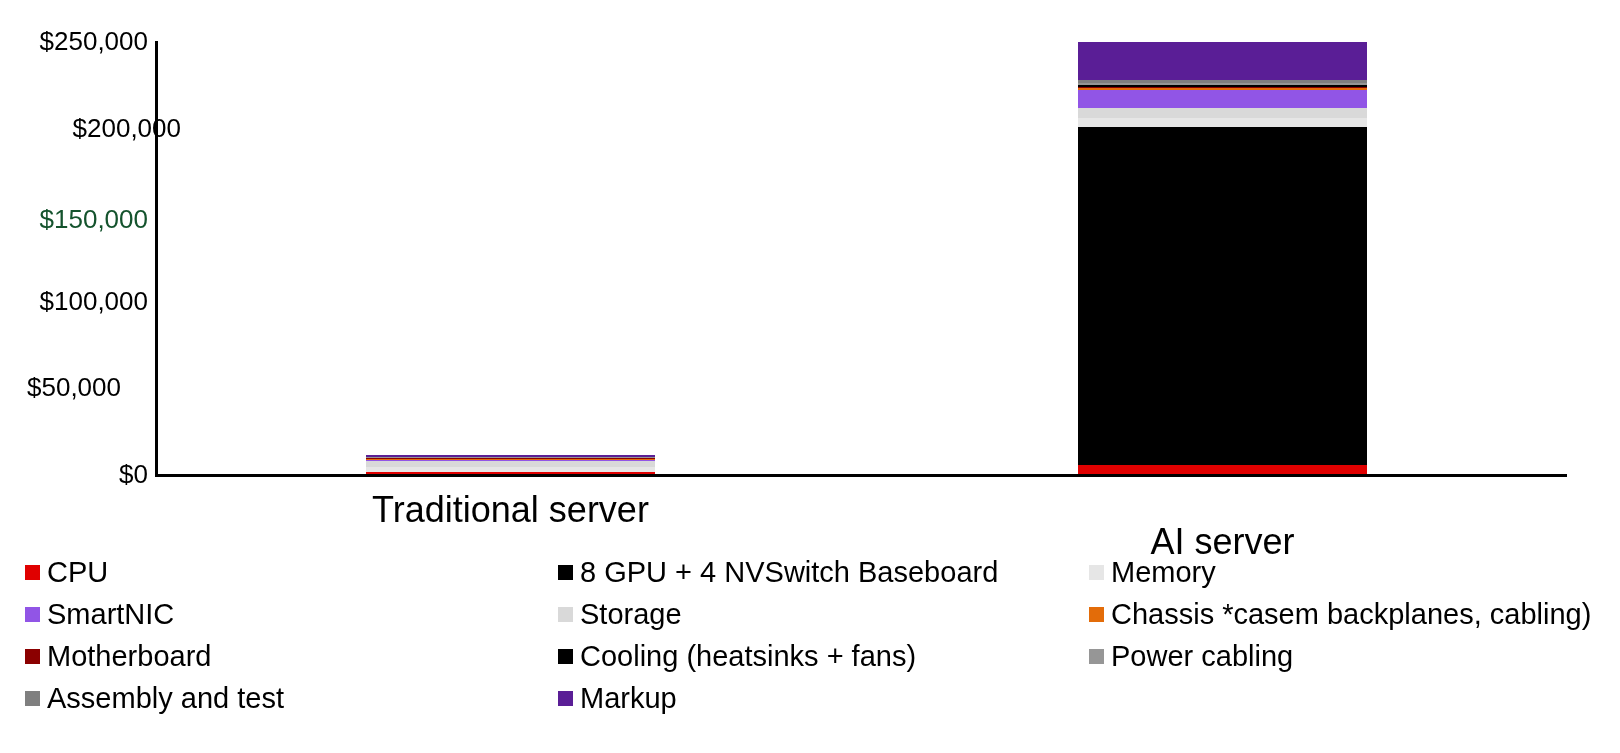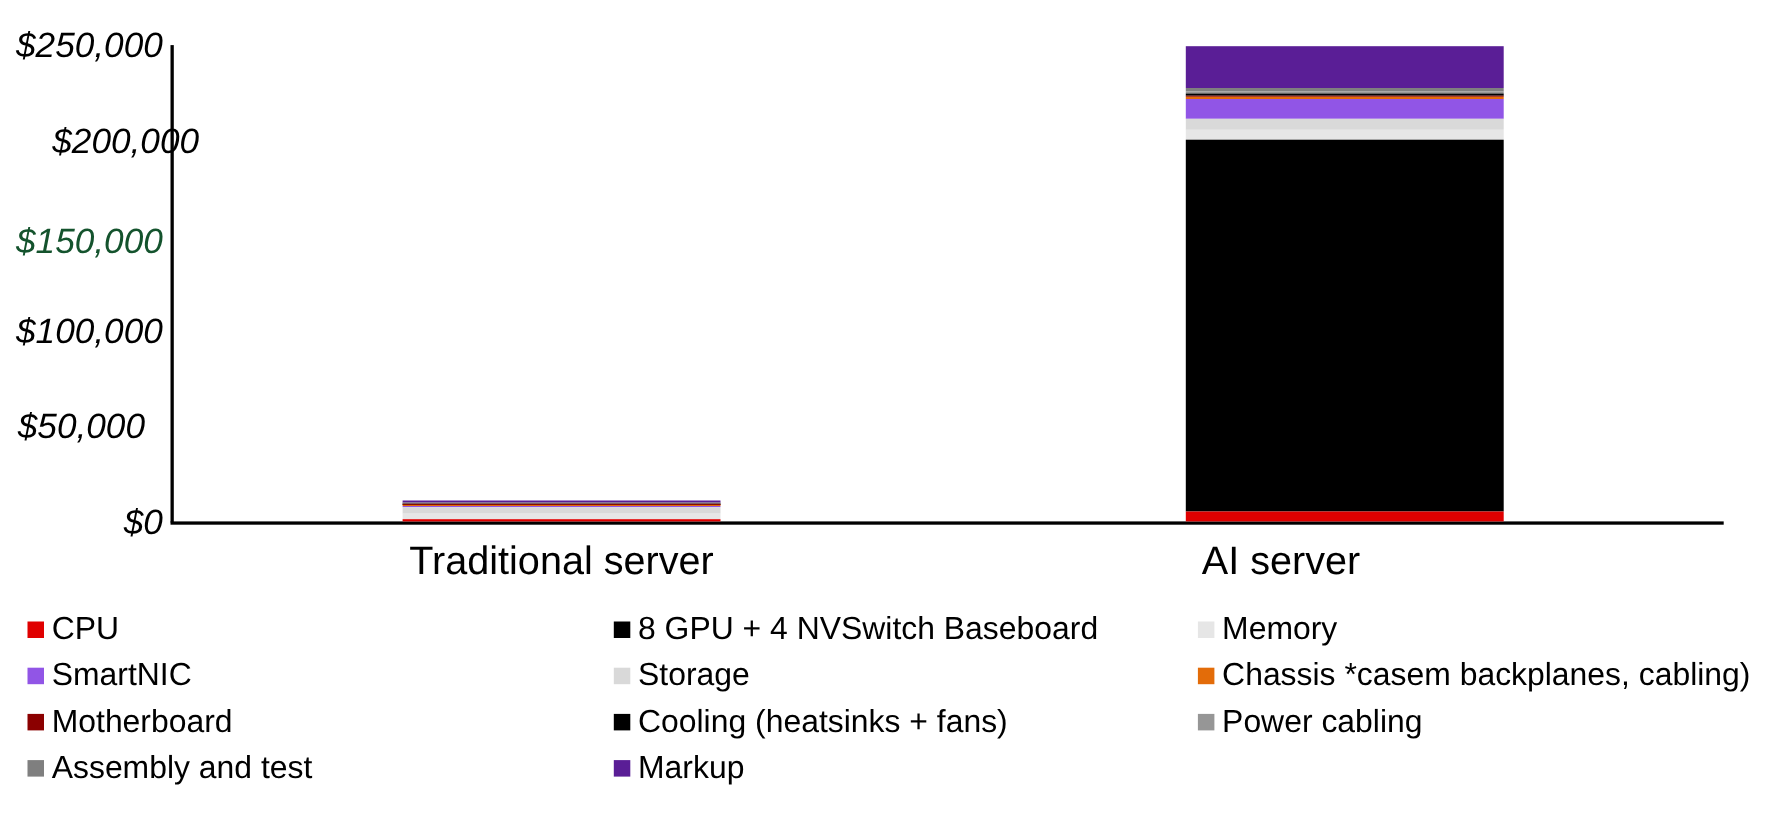--- a/index.html
+++ b/index.html
@@ -12,23 +12,22 @@
     color: #000000;
     overflow: hidden;
   }
   .tick-label {
     position: absolute;
     left: 0;
     width: 148px;
     height: 34px;
     line-height: 34px;
     text-align: right;
-    font-size: 32px;
+    font-size: 26px;
     white-space: nowrap;
-    font-style: italic;
   }
   .axis-v {
     position: absolute;
     left: 155px;
     top: 41px;
     width: 3px;
     height: 434px;
     background: #000000;
   }
   .axis-h {
@@ -124,21 +123,21 @@
         <div class="seg" style="height: 2.0784px; background: rgb(227, 108, 9);"></div>
         <div class="seg" style="height: 0.866px; background: rgb(139, 0, 0);"></div>
         <div class="seg" style="height: 1.732px; background: rgb(0, 0, 0);"></div>
         <div class="seg" style="height: 2.0784px; background: rgb(150, 150, 150);"></div>
         <div class="seg" style="height: 2.9444px; background: rgb(127, 127, 127);"></div>
         <div class="seg" style="height: 37.9308px; background: rgb(90, 30, 150);"></div>
       </div>
   </div>
 
   <div class="cat-label" style="left: 366px;">Traditional server</div>
-  <div class="cat-label" style="left: 1020px;">AI server</div>
+  <div class="cat-label" style="left: 1078px; margin-top: 32px;">AI server</div>
 
   <div class="legend" id="legend">
       <div class="legend-item">
         <span class="legend-swatch" style="background: rgb(224, 0, 0);"></span>
         <span style="color: rgb(0, 0, 0);">CPU</span>
       </div>
       <div class="legend-item">
         <span class="legend-swatch" style="background: rgb(0, 0, 0);"></span>
         <span style="color: rgb(0, 0, 0);">8 GPU + 4 NVSwitch Baseboard</span>
       </div>

